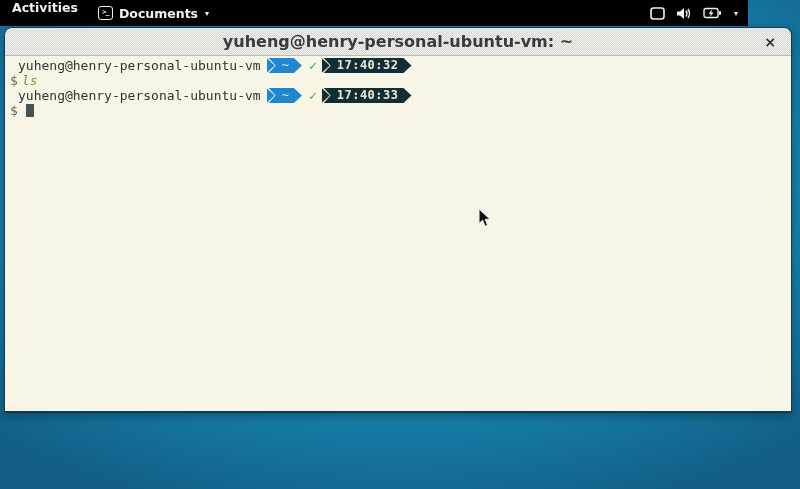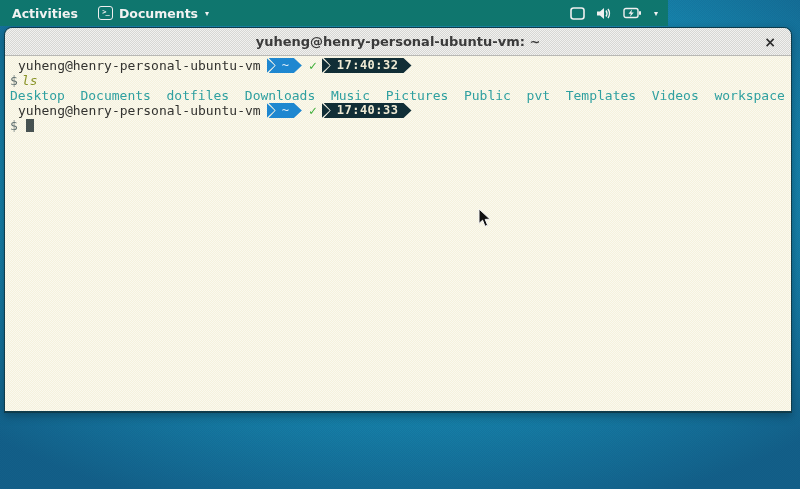--- a/index.html
+++ b/index.html
@@ -11,23 +11,23 @@
     position:relative;
   }
   body::after{ 
     content:""; position:absolute; inset:0; pointer-events:none;
     background-image:conic-gradient(rgba(10,70,110,.14) 90deg, transparent 0 180deg, rgba(10,70,110,.14) 0 270deg, transparent 0);
     background-size:2px 2px;
   }
 
   
   .topbar{
-    position:absolute; left:0; top:0; width:668px; height:26px;
-    background:#0f766e; color:#f2f2f2; z-index:30;
-    display:flex; align-items:center; font-size:12.5px; font-weight:bold;
+    position:absolute; left:0; top:0; width:748px; height:26px;
+    background:#000000; color:#f2f2f2; z-index:30;
+    display:flex; font-size:12.5px; font-weight:bold;
   }
   .tb-activities{ margin-left:12px; cursor:pointer; }
   .tb-app{ margin-left:20px; display:flex; align-items:center; gap:6px; cursor:pointer; }
   .term-glyph{
     width:15px; height:14px; border:1.4px solid #efefef; border-radius:3px;
     display:flex; align-items:center; justify-content:center;
     font-family:"DejaVu Sans Mono", monospace; font-size:7px; font-weight:bold; line-height:1;
     letter-spacing:-1px; padding-bottom:2px;
   }
   .caret{ font-size:8px; margin-left:1px; }
@@ -48,21 +48,21 @@
     display:flex; flex-direction:column;
   }
   .titlebar{
     height:28px; flex:0 0 28px; position:relative;
     background-color:#d7d7d3;
     background-image:conic-gradient(rgba(255,255,255,.65) 90deg, transparent 0 180deg, rgba(255,255,255,.65) 0 270deg, transparent 0);
     background-size:2px 2px;
     border-bottom:1px solid #b8b8b4;
     display:flex; align-items:center; justify-content:center;
   }
-  .titlebar .title{ font-size:13px; font-weight:bold; color:#3a3a3a; }
+  .titlebar .title{ font-size:16px; font-weight:bold; color:#3a3a3a; }
   .close-btn{
     position:absolute; right:12px; top:50%; transform:translateY(-50%);
     width:18px; height:18px; display:flex; align-items:center; justify-content:center;
     font-size:14px; font-weight:bold; color:#2f2f2f; cursor:pointer; line-height:1;
   }
 
   .term{
     flex:1; position:relative;
     background-color:#f5f1dc;
     background-image:conic-gradient(rgba(255,255,255,.55) 90deg, transparent 0 180deg, rgba(255,255,255,.55) 0 270deg, transparent 0);
@@ -141,23 +141,20 @@
         <span class="tri"></span>
         <span class="seg">17:40:32</span>
       </span>
     </div>
 
     <div class="tline">
       <span class="fg-dollar">$</span>
       <span class="fg-cmd">ls</span>
     </div>
 
-    <div class="tline">
-      <span class="fg-dirs">Desktop  Documents  dotfiles  Downloads  Music  Pictures  Public  pvt  Templates  Videos  workspace</span>
-    </div>
 
     <div class="tline">
       <span class="fg-user">yuheng@henry-personal-ubuntu-vm</span>
       <span class="pl pl-blue blue-path">
         <span class="tri"></span>
         <span class="seg">~</span>
       </span>
       <span class="check">✓</span>
       <span class="pl pl-dark">
         <span class="tri"></span>

